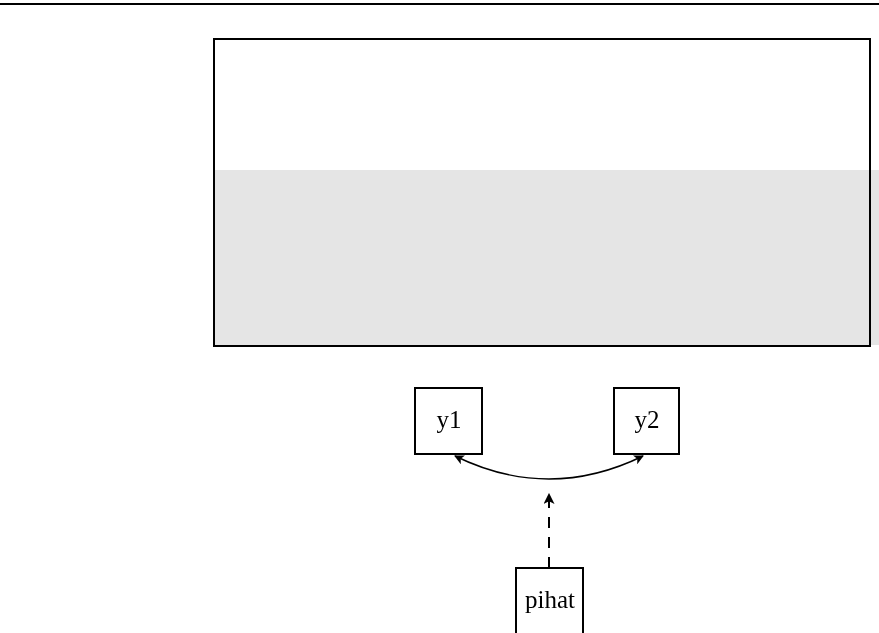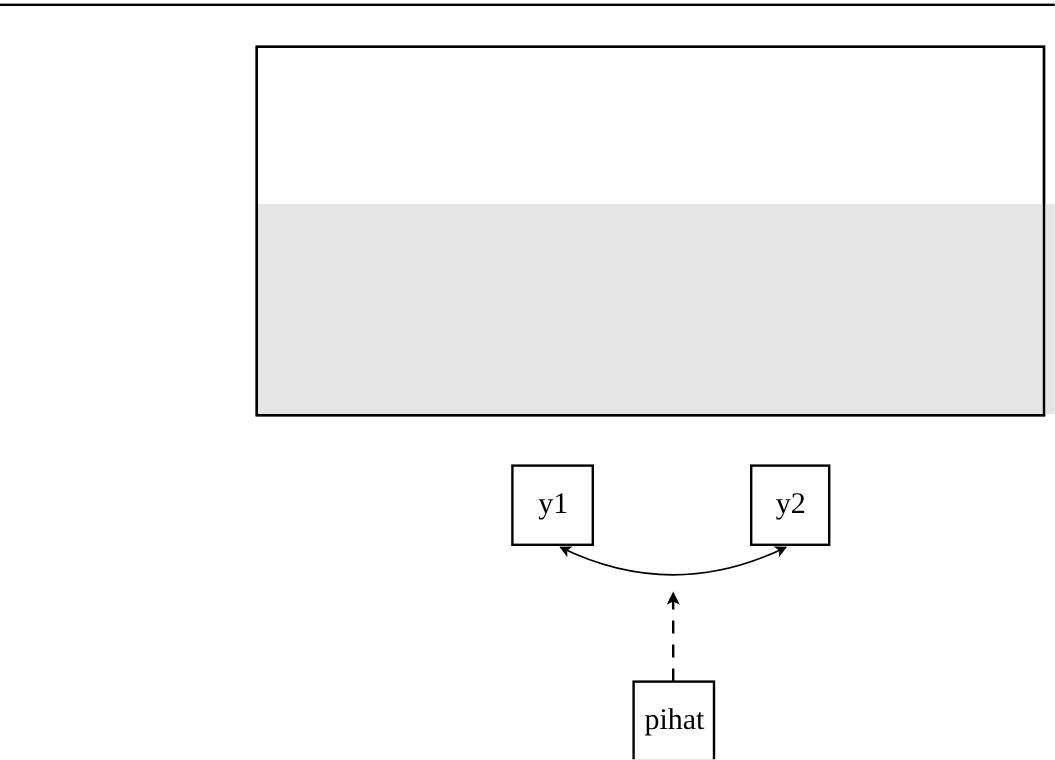--- a/index.html
+++ b/index.html
@@ -67,21 +67,21 @@
     font-size: 12px;
     line-height: 14px;
     color: #000000;
   }
   #output-text-white  { top: 4px; }
   #output-text-shaded { top: 136px; }
 
   
   #diagram {
     position: absolute;
-    left: 12px;
+    left: 0;
     top: 355px;
     width: 833px;
     height: 278px;
   }
   #diagram svg {
     display: block;
   }
   .node-label {
     font-family: "Liberation Serif", "DejaVu Serif", serif;
     font-size: 25px;

